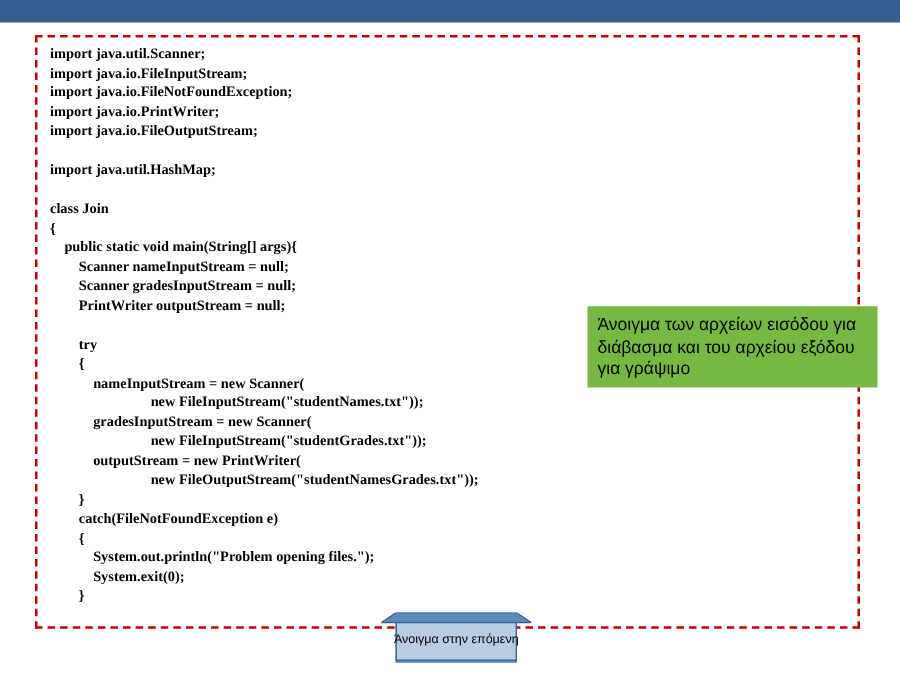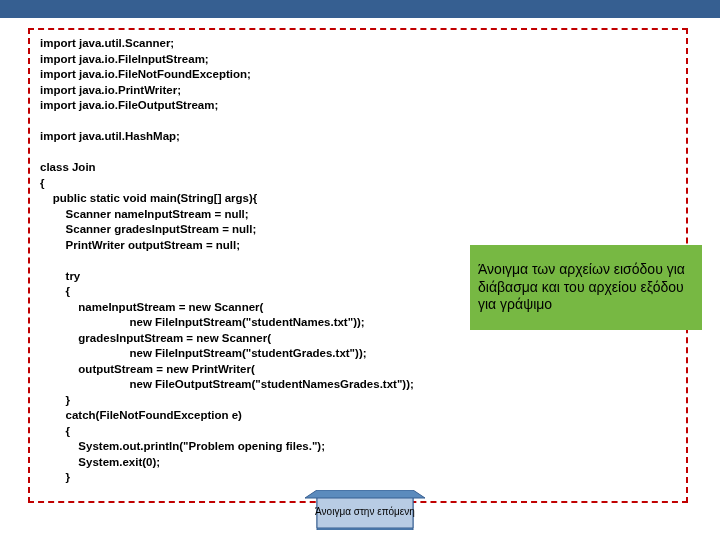--- a/index.html
+++ b/index.html
@@ -21,37 +21,37 @@
     position: absolute;
     top: 28px;
     left: 28px;
     width: 660px;
     height: 475px;
     border: 2px dashed #c00000;
     padding: 6px 10px;
     box-sizing: border-box;
   }
   .code {
-    font-family: Liberation Sans, sans-serif;
+    font-family: Liberation Serif, serif;
     font-size: 11.5px;
     font-weight: bold;
     line-height: 1.35;
     white-space: pre;
     color: #000;
   }
   .callout {
     position: absolute;
     top: 245px;
     left: 470px;
     width: 232px;
     background: #77b843;
     color: #000;
     font-family: "Comic Sans MS", cursive, sans-serif;
     font-size: 14px;
-    padding: 16px 8px;
+    padding: 6px 8px;
     box-sizing: border-box;
     line-height: 1.25;
   }
   .continue-badge {
     position: absolute;
     bottom: 10px;
     left: 305px;
     width: 120px;
     height: 40px;
     display: flex;

